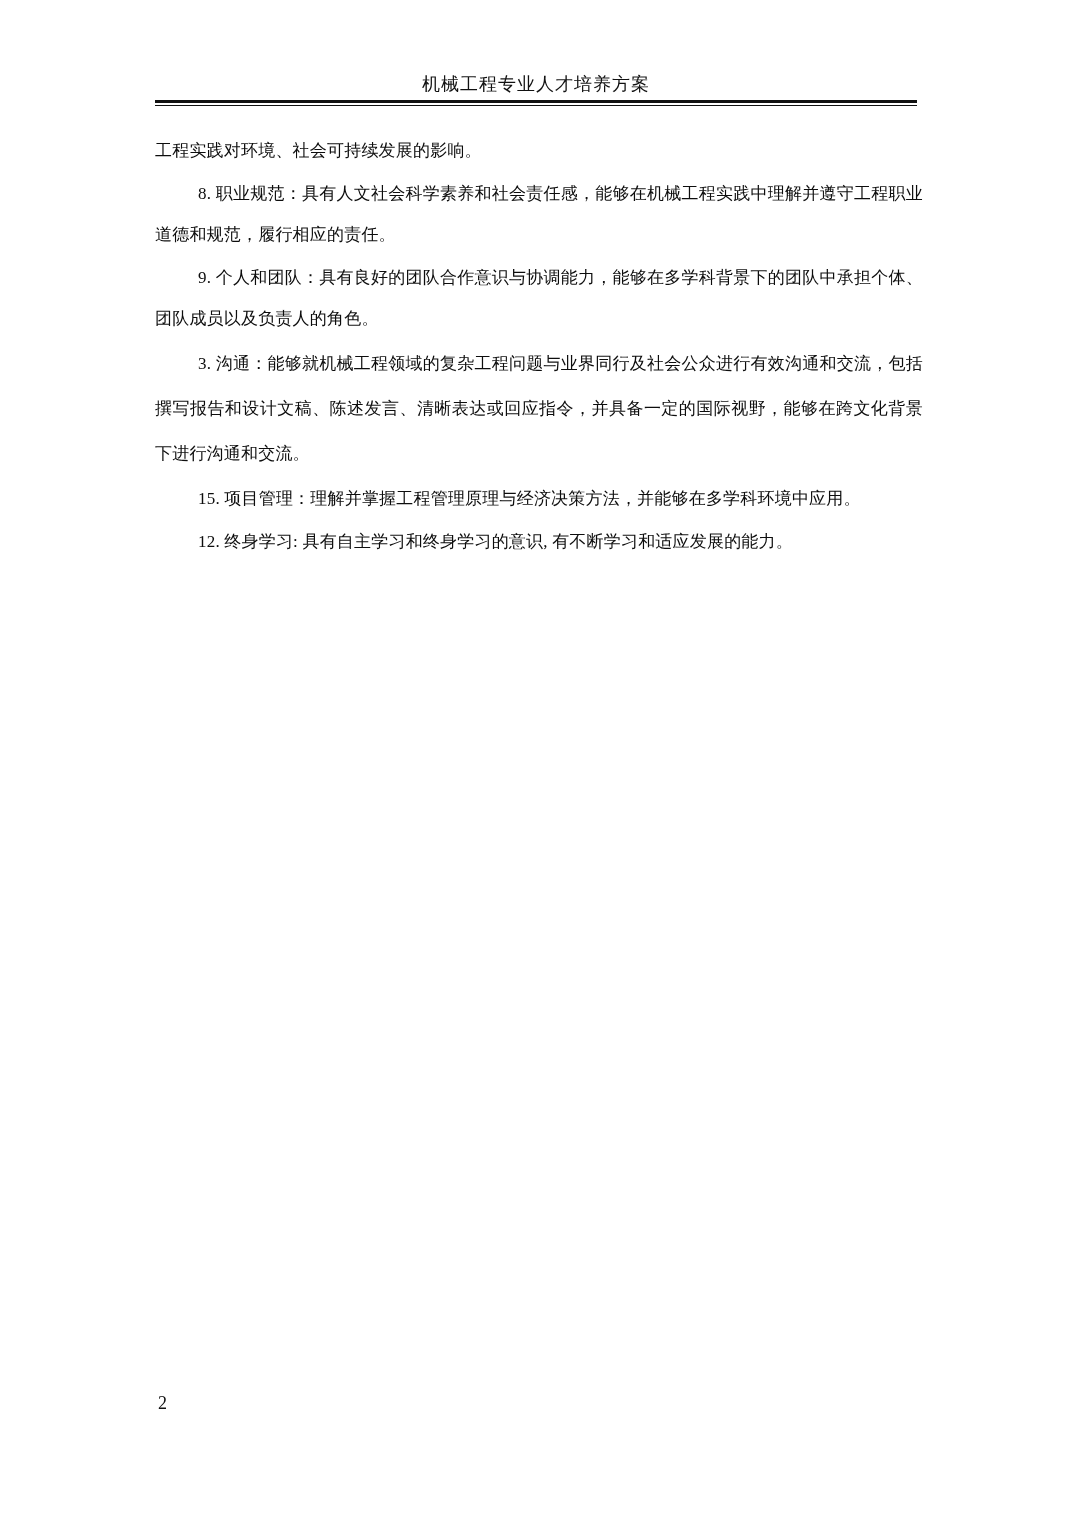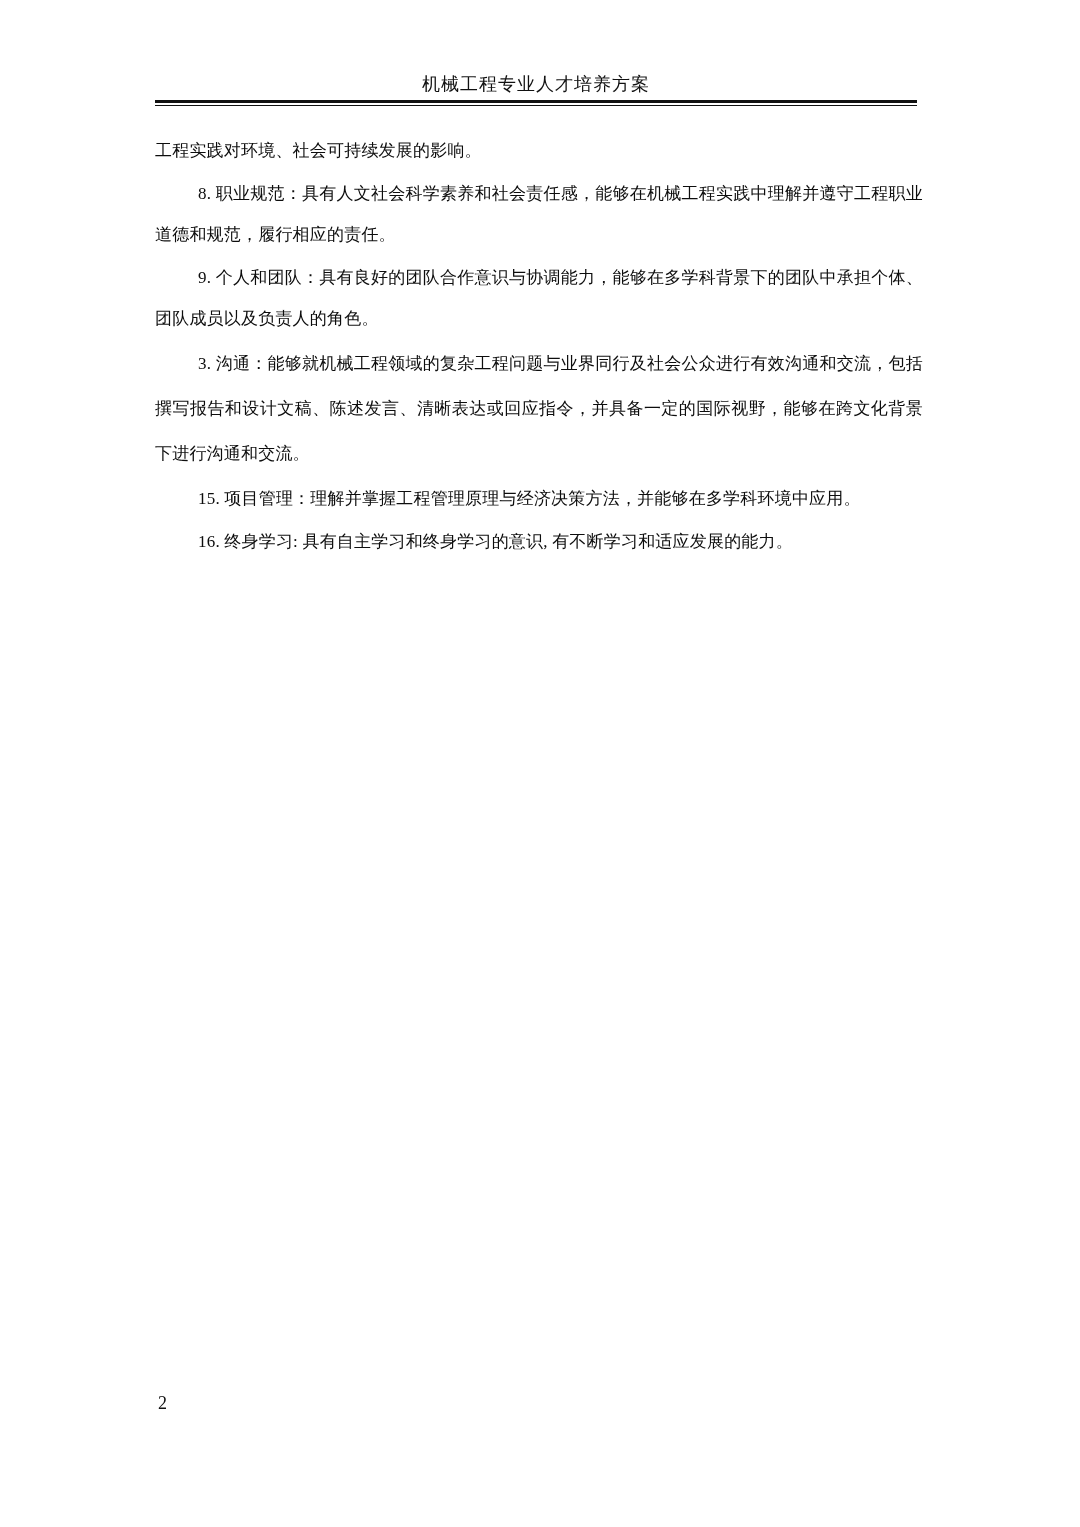--- a/index.html
+++ b/index.html
@@ -94,18 +94,18 @@
   </div>
   <div class="header-rule-thick"></div>
   <div class="header-rule-thin"></div>
 
   <div class="body-area">
     <p class="para">工程实践对环境、社会可持续发展的影响。</p>
     <p class="para indent">8. 职业规范：具有人文社会科学素养和社会责任感，能够在机械工程实践中理解并遵守工程职业道德和规范，履行相应的责任。</p>
     <p class="para indent">9. 个人和团队：具有良好的团队合作意识与协调能力，能够在多学科背景下的团队中承担个体、团队成员以及负责人的角色。</p>
     <p class="para indent loose">3. 沟通：能够就机械工程领域的复杂工程问题与业界同行及社会公众进行有效沟通和交流，包括撰写报告和设计文稿、陈述发言、清晰表达或回应指令，并具备一定的国际视野，能够在跨文化背景下进行沟通和交流。</p>
     <p class="para indent">15. 项目管理：理解并掌握工程管理原理与经济决策方法，并能够在多学科环境中应用。</p>
-    <p class="para indent">16. 终身学习: 具有自主学习和终身学习的意识, 有不断学习和适应发展的能力。</p>
+    <p class="para indent">12. 终身学习: 具有自主学习和终身学习的意识, 有不断学习和适应发展的能力。</p>
   </div>
 
   <div class="footer-page-number">2</div>
 
 </div>
 
 </body></html>

